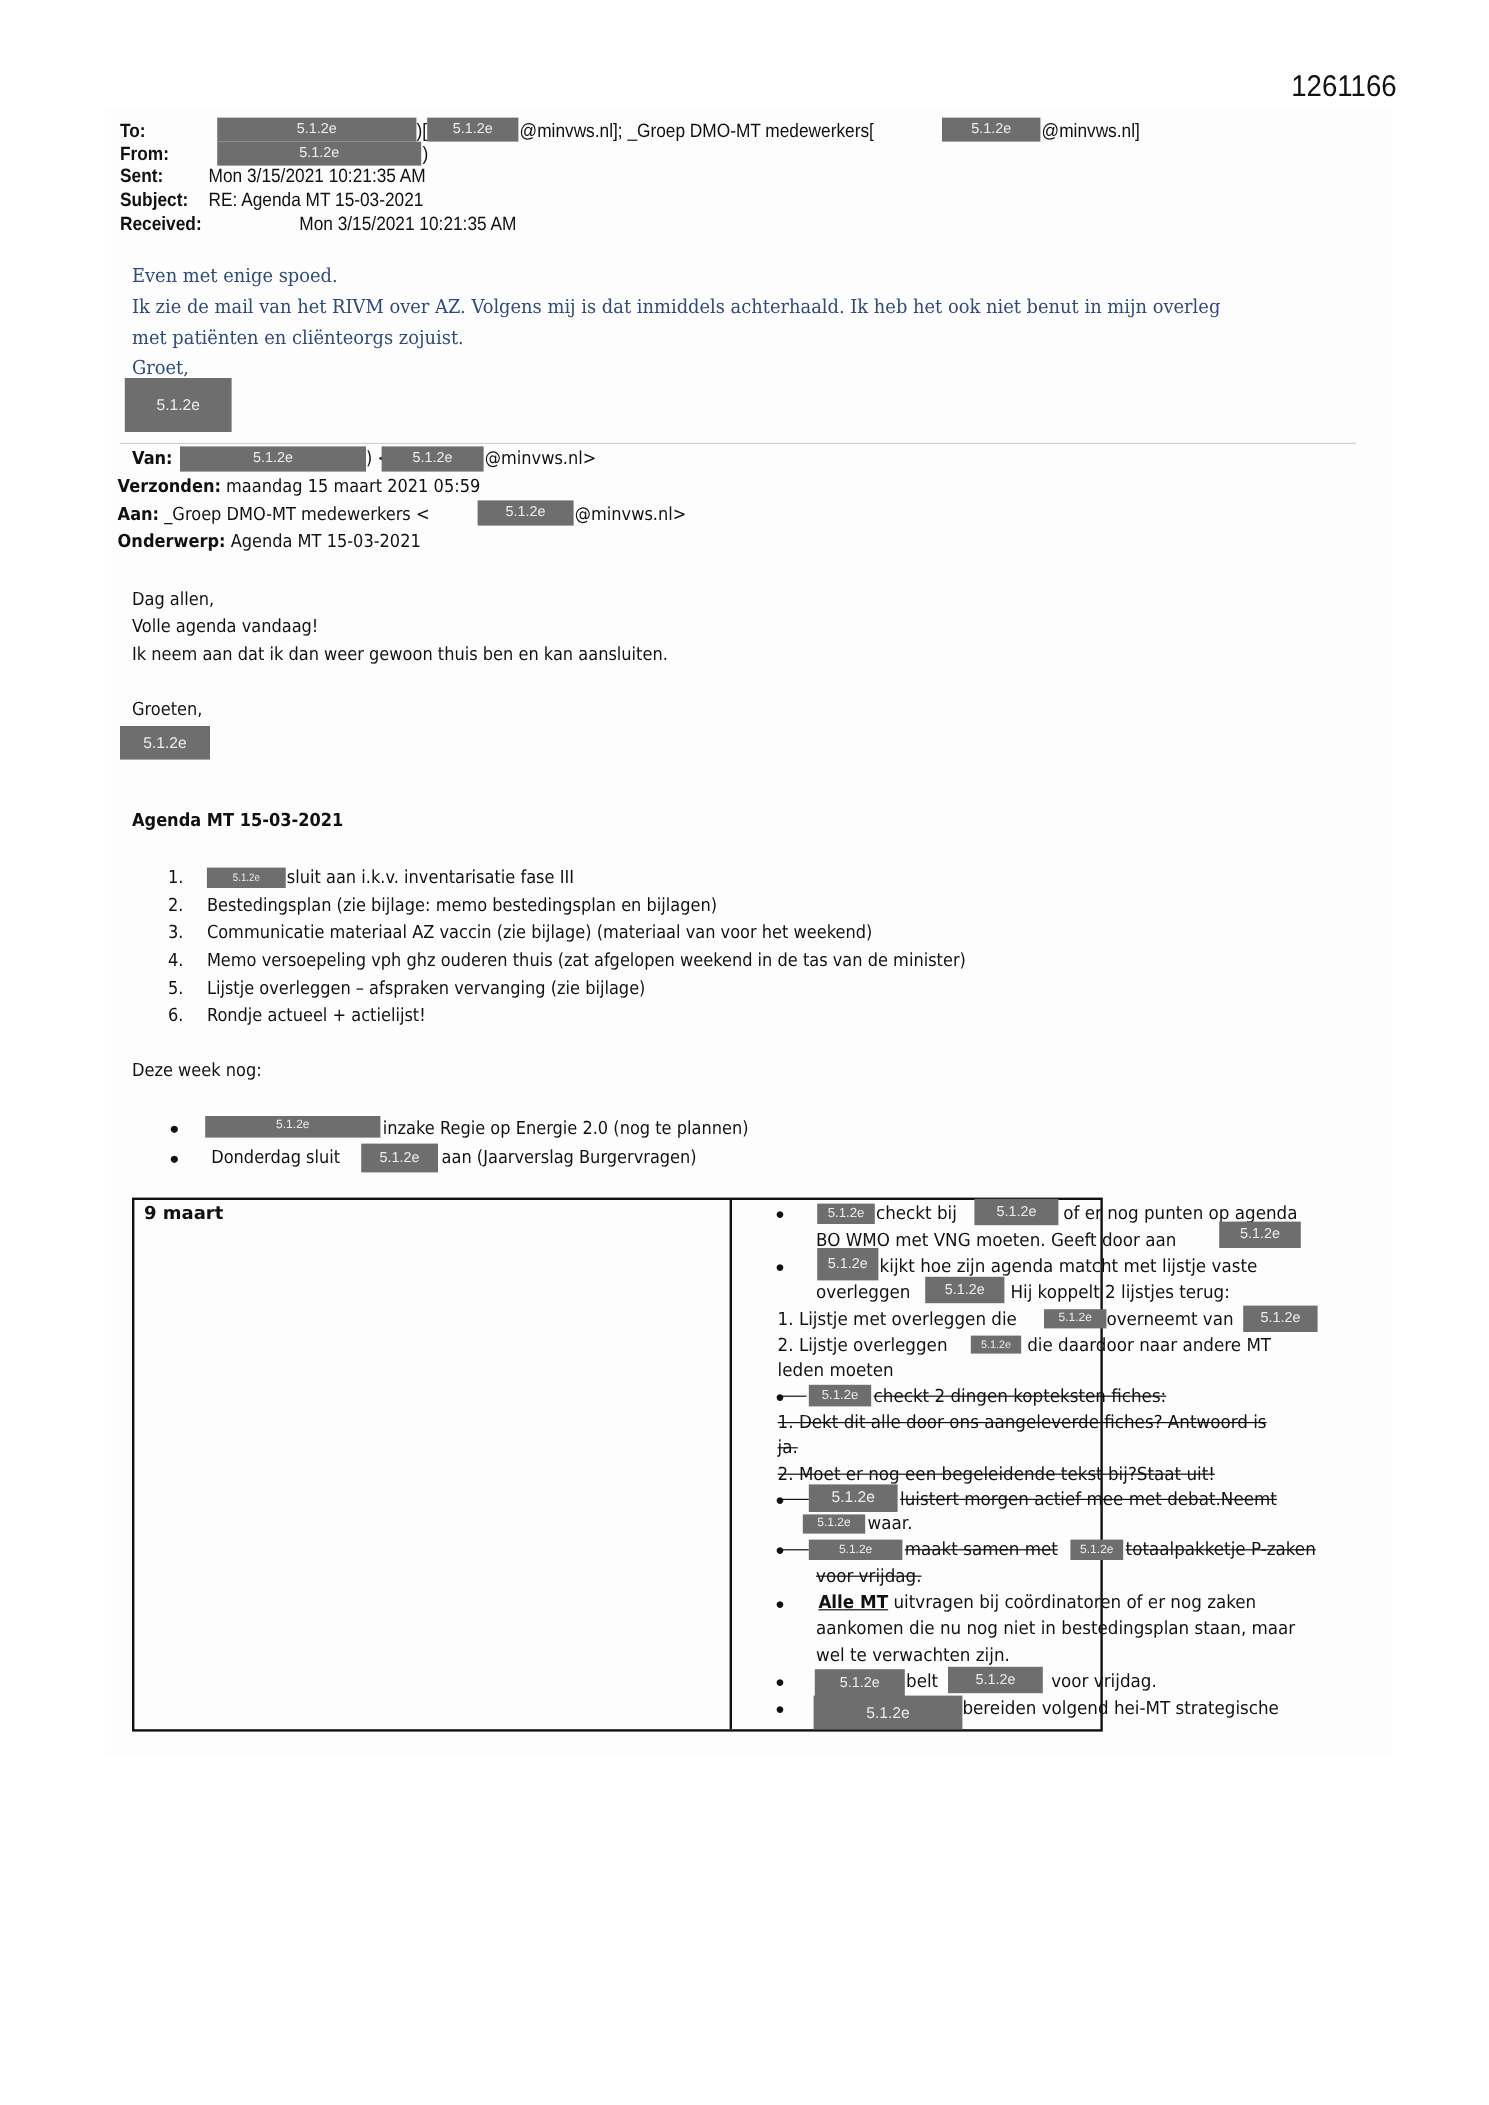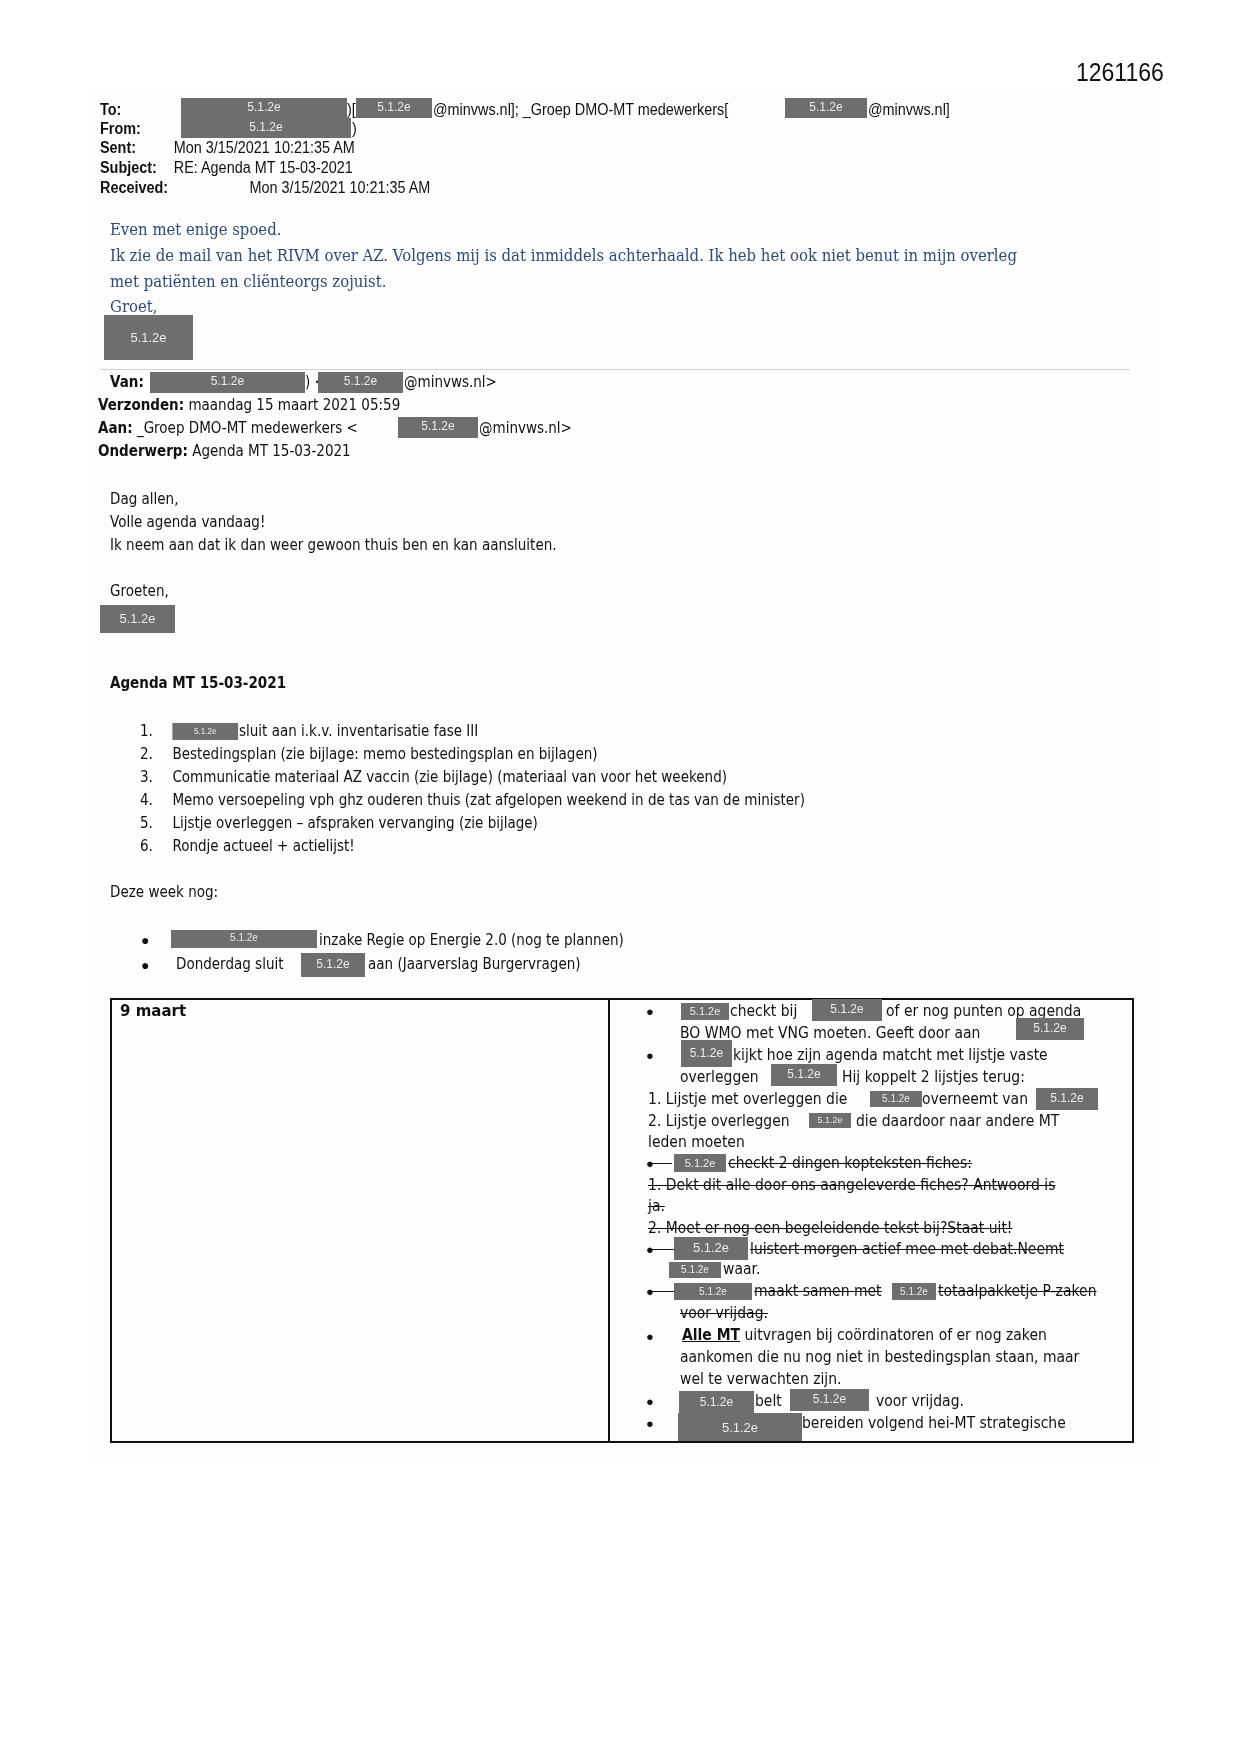--- a/index.html
+++ b/index.html
@@ -27,21 +27,21 @@
     .qh b { font-weight: bold; }
 
     .body-txt { position: absolute; left: 110px; font-family: "DejaVu Sans", sans-serif; font-size: 15px; white-space: nowrap; transform: scaleX(0.9); transform-origin: left; }
 
     .ol-item { position: absolute; left: 140px; font-family: "DejaVu Sans", sans-serif; font-size: 15px; white-space: nowrap; transform: scaleX(0.9); transform-origin: left; }
     .ol-num { display: inline-block; width: 36px; }
 
     .bullet { position: absolute; font-size: 14px; }
 
     
-    .tbl { position: absolute; left: 110px; top: 998px; width: 1024px; height: 445px; border: 2px solid #111; }
+    .tbl { position: absolute; left: 110px; top: 998px; width: 809px; height: 445px; border: 2px solid #111; }
     .tbl .divider { position: absolute; left: 496px; top: 0; width: 2px; height: 100%; background: #111; }
     .cell-left-title { position: absolute; left: 8px; top: 2px; font-family: "DejaVu Sans", sans-serif; font-weight: bold; font-size: 15px; }
     .rt { position: absolute; font-family: "DejaVu Sans", sans-serif; font-size: 15px; white-space: nowrap; transform: scaleX(0.93); transform-origin: left; color: #111; }
     .strike { text-decoration: line-through; }
     .bold-u { font-weight: bold; text-decoration: underline; }
     .dot { position: absolute; font-size: 13px; }
   </style>
 </head>
 <body>
 

